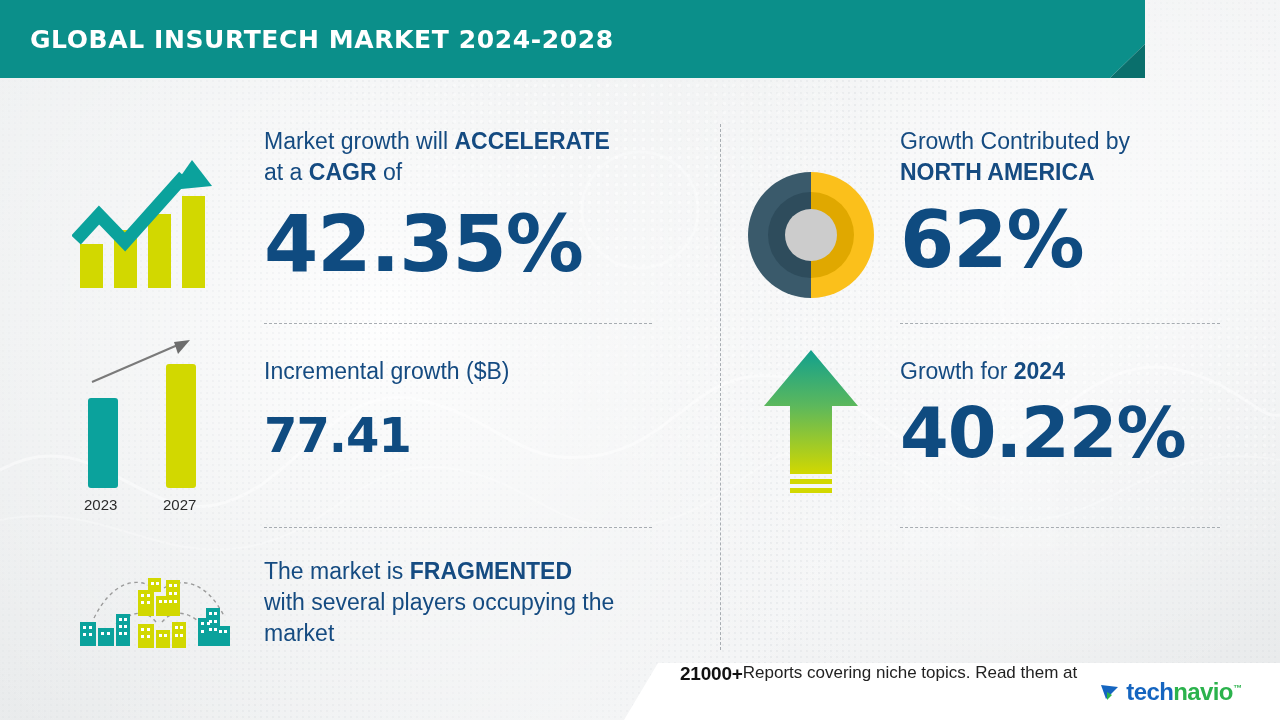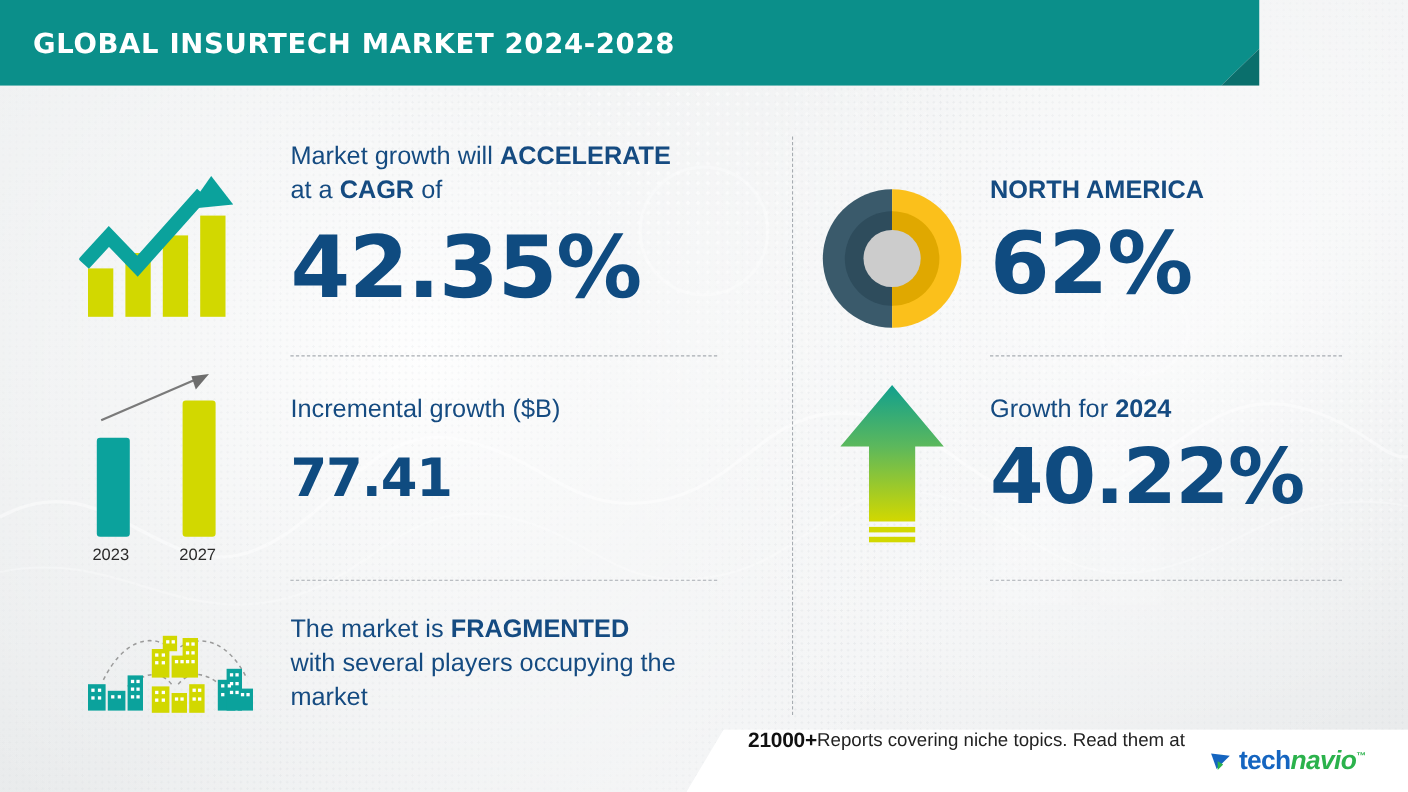--- a/index.html
+++ b/index.html
@@ -116,21 +116,21 @@
   }
   #footer-text{
     color:#222222;font-size:17px;
     font-family:"Liberation Sans", sans-serif;
   }
   #footer-logo{
     margin-left:22px;display:flex;align-items:center;gap:3px;
   }
   #logo-word{font-size:24px;font-weight:bold;letter-spacing:-.6px;font-family:"Liberation Sans", sans-serif;}
   #logo-tech{color:#1565c0;}
-  #logo-navio{color:#2bb24c;font-style:italic;}
+  #logo-navio{color:#2bb24c;}
   #logo-tm{font-size:9px;color:#2bb24c;vertical-align:super;}
   .bar-label{
     position:absolute;color:#2b2b2b;font-size:15px;
     font-family:"Liberation Sans", sans-serif;
   }
 </style>
 </head>
 <body>
 
 <div id="page">
@@ -283,21 +283,21 @@
   <svg id="icon-donut" viewBox="0 0 134 134">
     <path d="M67,4 A63,63 0 0,0 67,130 Z" fill="#3a5a6b"></path>
     <path d="M67,4 A63,63 0 0,1 67,130 Z" fill="#fbc01b"></path>
     <path d="M67,24 A43,43 0 0,0 67,110 Z" fill="#2e4c5c"></path>
     <path d="M67,24 A43,43 0 0,1 67,110 Z" fill="#e0a800"></path>
     <circle cx="67" cy="67" r="26" fill="#cccccc"></circle>
   </svg>
 
   <div id="blk-region">
     <div class="lead">
-      <br>
+      <span>Growth Contributed by</span><br>
       <b>NORTH AMERICA</b>
     </div>
     <div class="bignum" id="region-value">62%</div>
   </div>
 
   <svg id="icon-arrow-up" viewBox="0 0 98 152">
     <defs>
       <linearGradient id="arrowGrad" x1="0" y1="0" x2="0" y2="1">
         <stop offset="0%" stop-color="#11a08e"></stop>
         <stop offset="45%" stop-color="#5cb85c"></stop>

